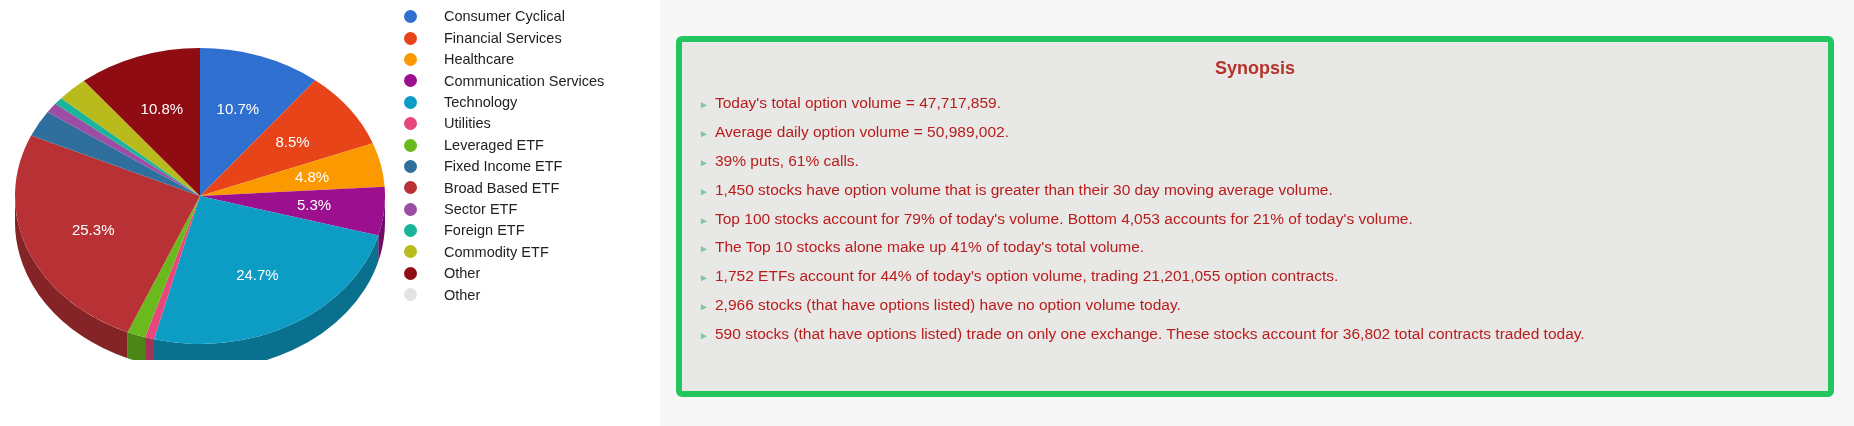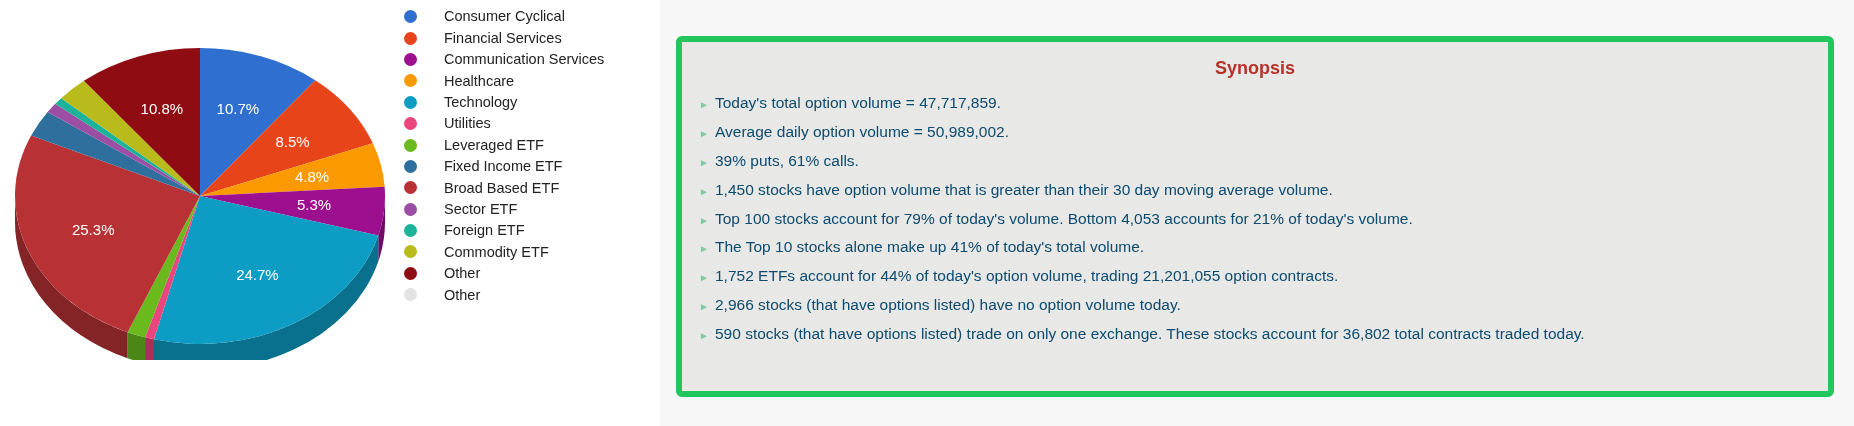--- a/index.html
+++ b/index.html
@@ -101,21 +101,21 @@
   }
   .syn-bullet {
     flex: 0 0 16px;
     color: #7ec9a0;
     font-size: 10px;
     line-height: 1;
     padding-left: 3px;
   }
   .syn-text {
     font-size: 15.5px;
-    color: #0c4a6e;
+    color: #b91c1c;
     line-height: 1.15;
     white-space: nowrap;
   }
 </style>
 </head>
 <body>
 
 <div id="page">
 
   <div id="chart-panel">
@@ -159,26 +159,26 @@
     <div id="legend">
       <div class="legend-row">
         <span class="legend-swatch" style="background: rgb(47, 111, 208);"></span>
         <span class="legend-label">Consumer Cyclical</span>
       </div>
       <div class="legend-row">
         <span class="legend-swatch" style="background: rgb(232, 68, 26);"></span>
         <span class="legend-label">Financial Services</span>
       </div>
       <div class="legend-row">
+        <span class="legend-swatch" style="background: rgb(251, 154, 0);"></span>
+        <span class="legend-label">Healthcare</span>
+      </div>
+      <div class="legend-row">
         <span class="legend-swatch" style="background: rgb(156, 15, 143);"></span>
         <span class="legend-label">Communication Services</span>
-      </div>
-      <div class="legend-row">
-        <span class="legend-swatch" style="background: rgb(251, 154, 0);"></span>
-        <span class="legend-label">Healthcare</span>
       </div>
       <div class="legend-row">
         <span class="legend-swatch" style="background: rgb(13, 156, 196);"></span>
         <span class="legend-label">Technology</span>
       </div>
       <div class="legend-row">
         <span class="legend-swatch" style="background: rgb(232, 70, 124);"></span>
         <span class="legend-label">Utilities</span>
       </div>
       <div class="legend-row">

